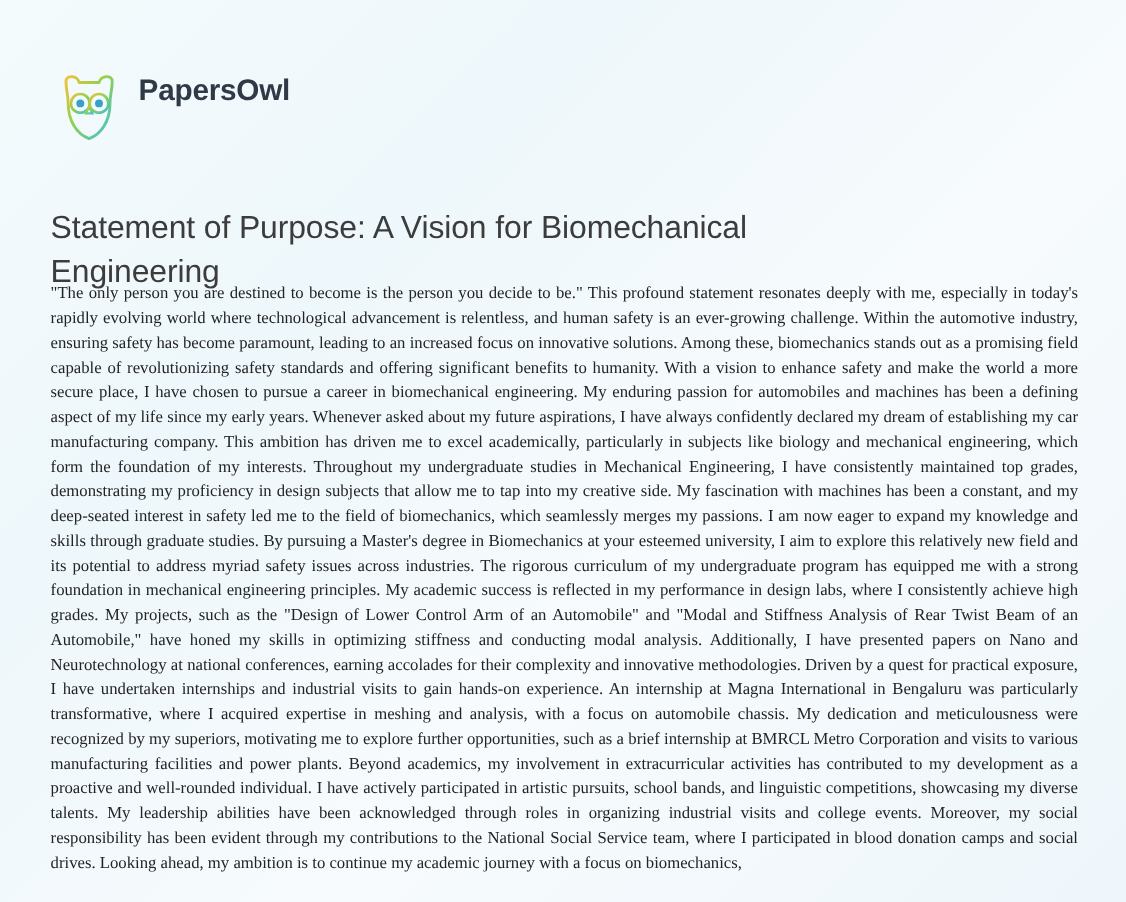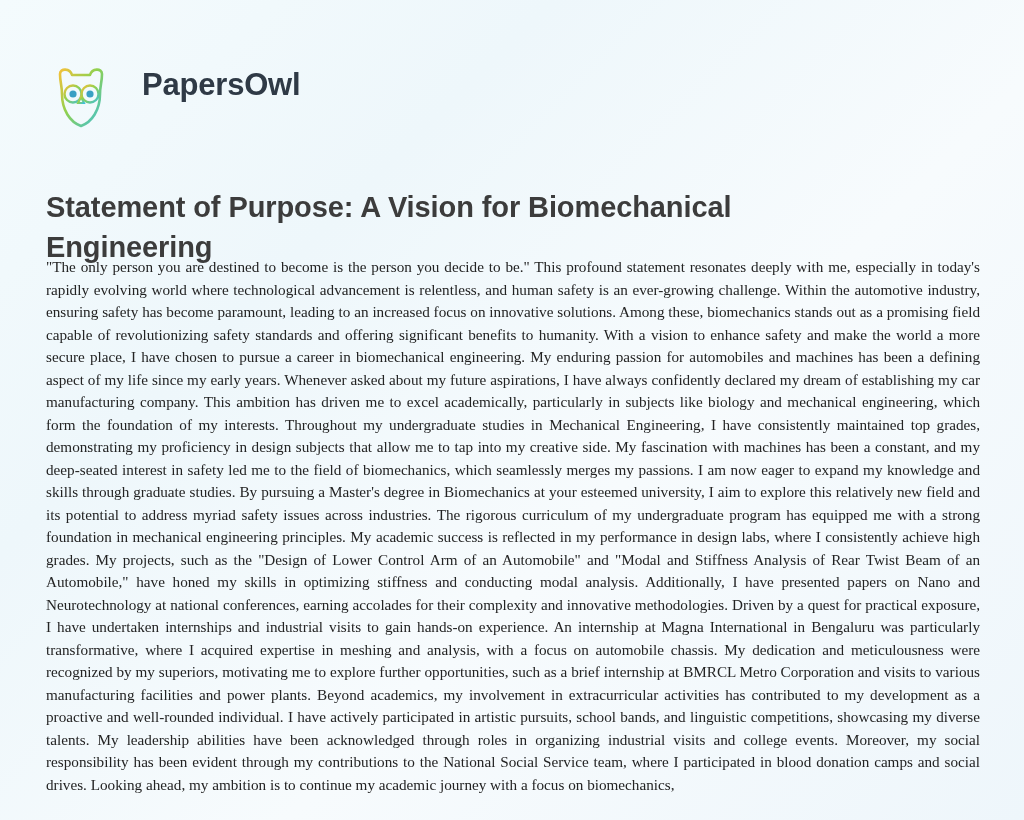--- a/index.html
+++ b/index.html
@@ -30,43 +30,42 @@
     position: relative;
     margin-top: 6px;
     flex: none;
   }
   .logo-mark svg { display: block; }
   .brand-block {
     margin-left: 12px;
     padding-top: 10px;
   }
   .brand-name {
-    font-size: 31px;
+    font-size: 27px;
     font-weight: bold;
     color: #2f3a46;
     letter-spacing: -0.2px;
     line-height: 1.1;
-    margin-left: 16px;
   }
   .brand-url {
     margin-top: 7px;
     font-size: 17.5px;
     color: #6b8fa8;
     letter-spacing: 0.2px;
     word-spacing: 1px;
   }
   .doc-title {
     position: absolute;
     left: 46px;
     top: 168px;
     width: 700px;
     font-size: 29px;
     line-height: 1.38;
     color: #3c3c3c;
-    font-weight: bold;
+    font-weight: normal;
     letter-spacing: -0.1px;
   }
   .doc-body {
     position: absolute;
     left: 46px;
     top: 256px;
     width: 934px;
     font-family: "Liberation Serif", serif;
     font-size: 15.2px;
     line-height: 1.48;

